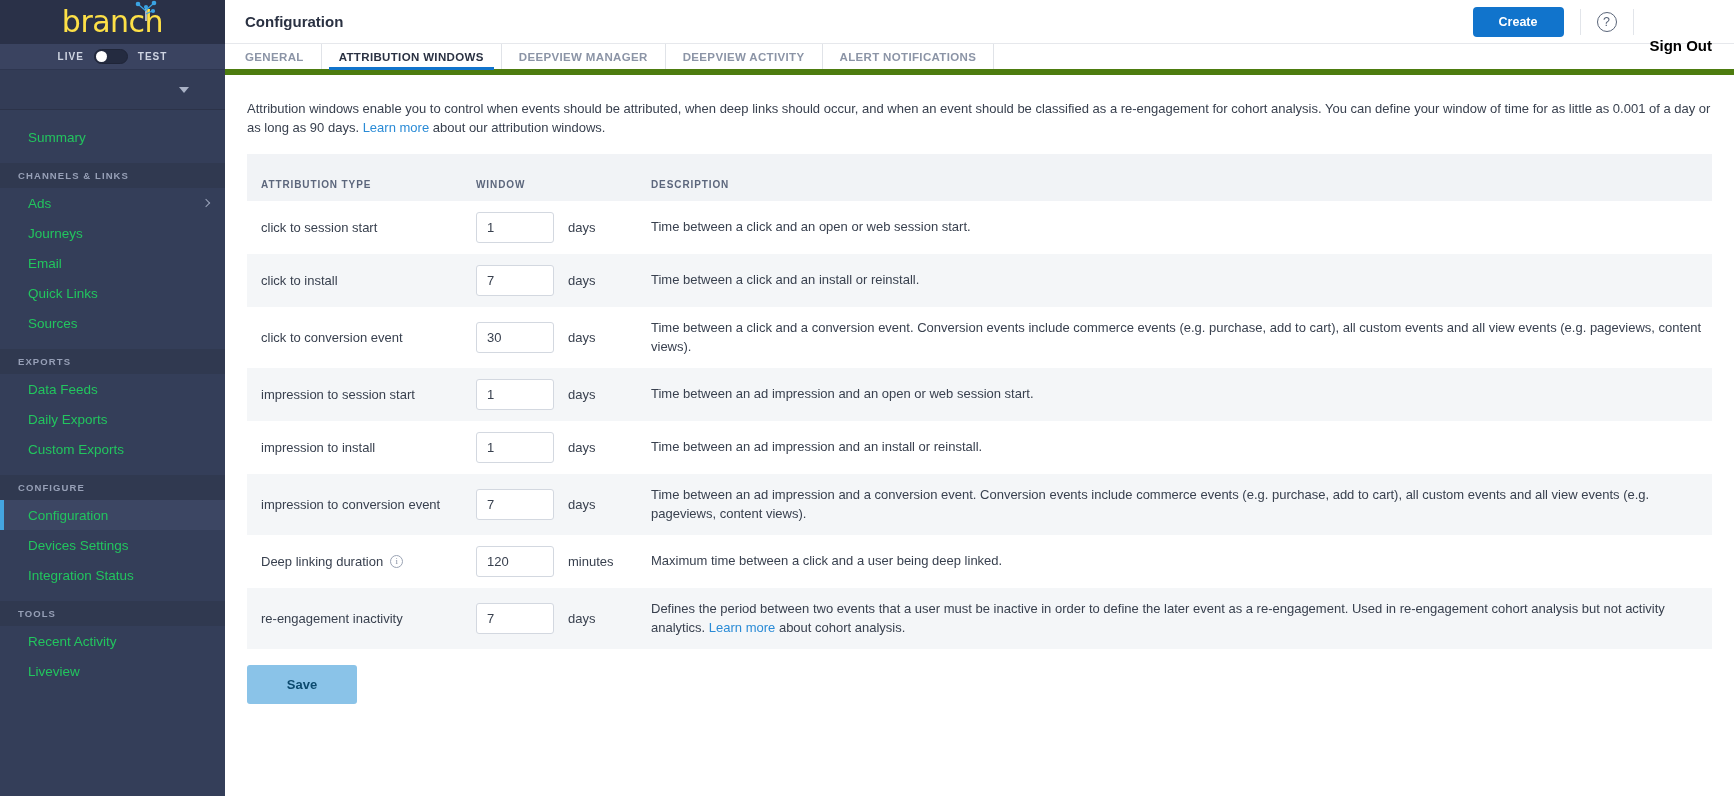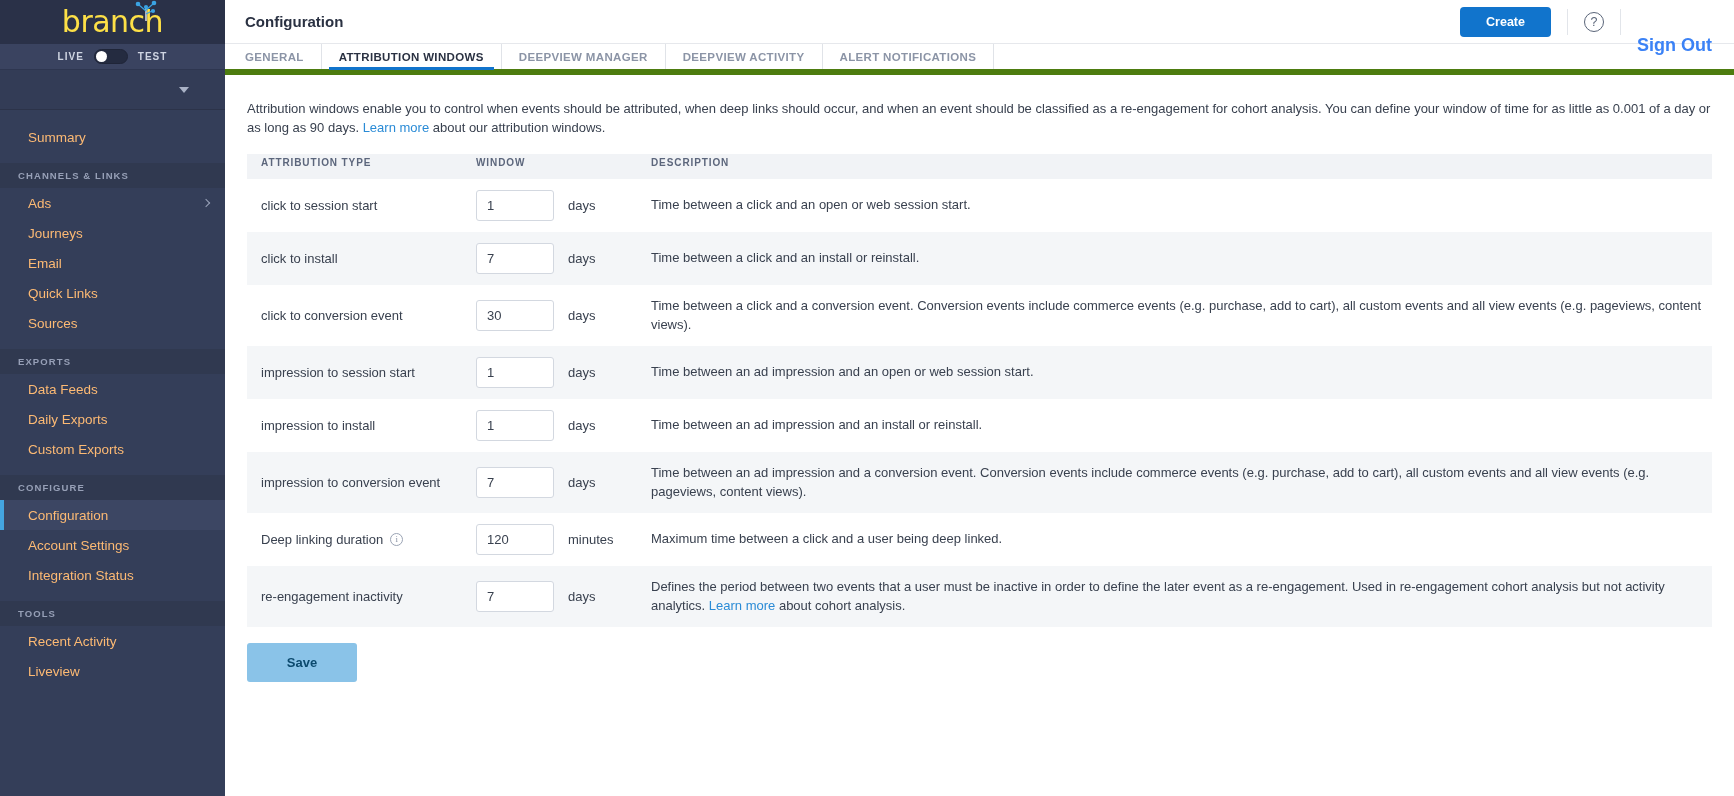--- a/index.html
+++ b/index.html
@@ -96,21 +96,21 @@
     padding: 7px 0 7px 18px;
     margin-top: 11px;
   }
   .sb-item {
     display: flex;
     align-items: center;
     height: 30px;
     padding-left: 28px;
     padding-right: 16px;
     font-size: 13.5px;
-    color: #fdba74;
+    color: #22c55e;
     position: relative;
     cursor: pointer;
   }
   .sb-item.first { margin-top: 12px; }
   .sb-item.active { background: #3c4663; }
   .sb-item.active::before {
     content: "";
     position: absolute;
     left: 0; top: 0; bottom: 0;
     width: 4px;
@@ -175,23 +175,23 @@
     border-radius: 50%;
     color: #5a6579;
     font-size: 12.5px;
     display: flex;
     align-items: center;
     justify-content: center;
     cursor: pointer;
     font-family: "Liberation Sans", sans-serif;
   }
   .sign-out {
-    font-size: 18px;
-    font-weight: bold;
-    color: #3b82f6;
+    font-size: 15px;
+    font-weight: bold;
+    color: #000000;
     cursor: pointer;
     margin-top: 48px;
   }
 
   
   .tabbar {
     height: 31px;
     flex: 0 0 31px;
     border-bottom: 6px solid #4d7c0f;
     display: flex;
@@ -237,21 +237,21 @@
   a.link { color: #2a8bd6; text-decoration: none; cursor: pointer; }
 
   table.aw { width: 100%; border-collapse: collapse; table-layout: fixed; }
   table.aw thead th {
     background: #f1f3f6;
     text-align: left;
     font-size: 10px;
     font-weight: bold;
     letter-spacing: 0.9px;
     color: #5c667c;
-    padding: 3px 0 11px 14px;
+    padding: 25px 0 11px 14px;
     border: none;
   }
   col.c-type { width: 215px; }
   col.c-win  { width: 175px; }
   col.c-desc { width: auto; }
 
   table.aw tbody tr { background: #ffffff; }
   table.aw tbody tr.alt { background: #f4f6f8; }
   table.aw tbody td {
     padding: 11px 0 11px 14px;
@@ -367,21 +367,21 @@
           <span>Daily Exports</span>
         </div>
         <div class="sb-item">
           <span>Custom Exports</span>
         </div>
         <div class="sb-section">CONFIGURE</div>
         <div class="sb-item active">
           <span>Configuration</span>
         </div>
         <div class="sb-item">
-          <span>Account Settings</span>
+          <span>Devices Settings</span>
         </div>
         <div class="sb-item">
           <span>Integration Status</span>
         </div>
         <div class="sb-section">TOOLS</div>
         <div class="sb-item">
           <span>Recent Activity</span>
         </div>
         <div class="sb-item">
           <span>Liveview</span>

